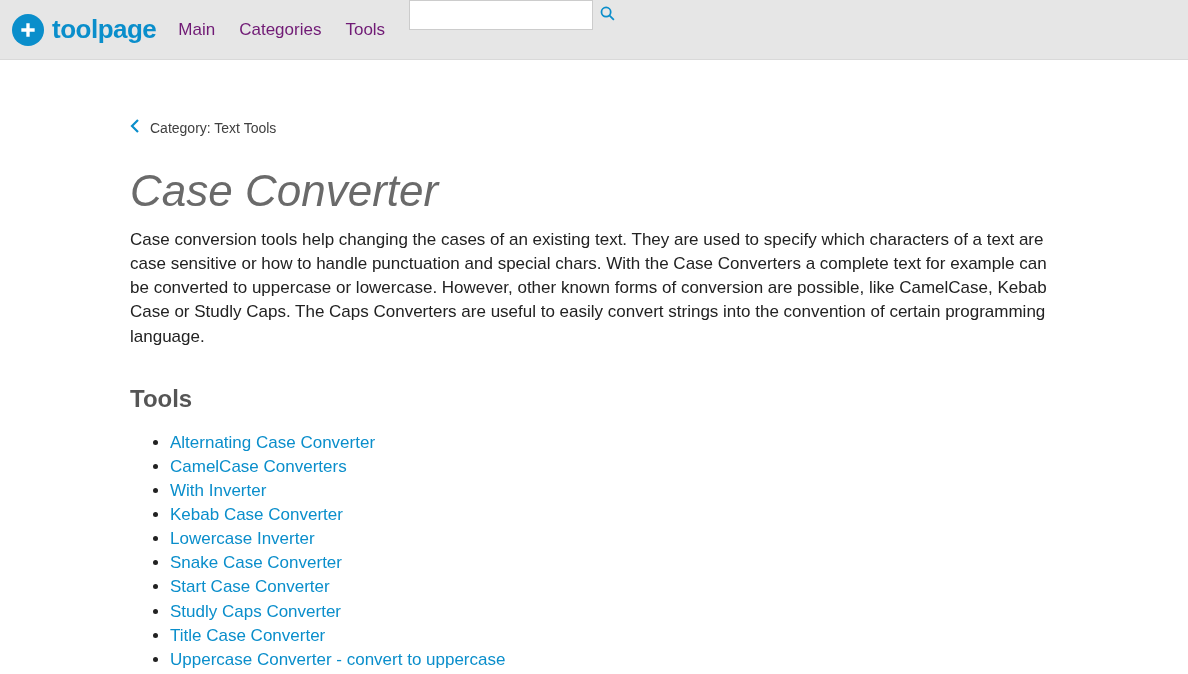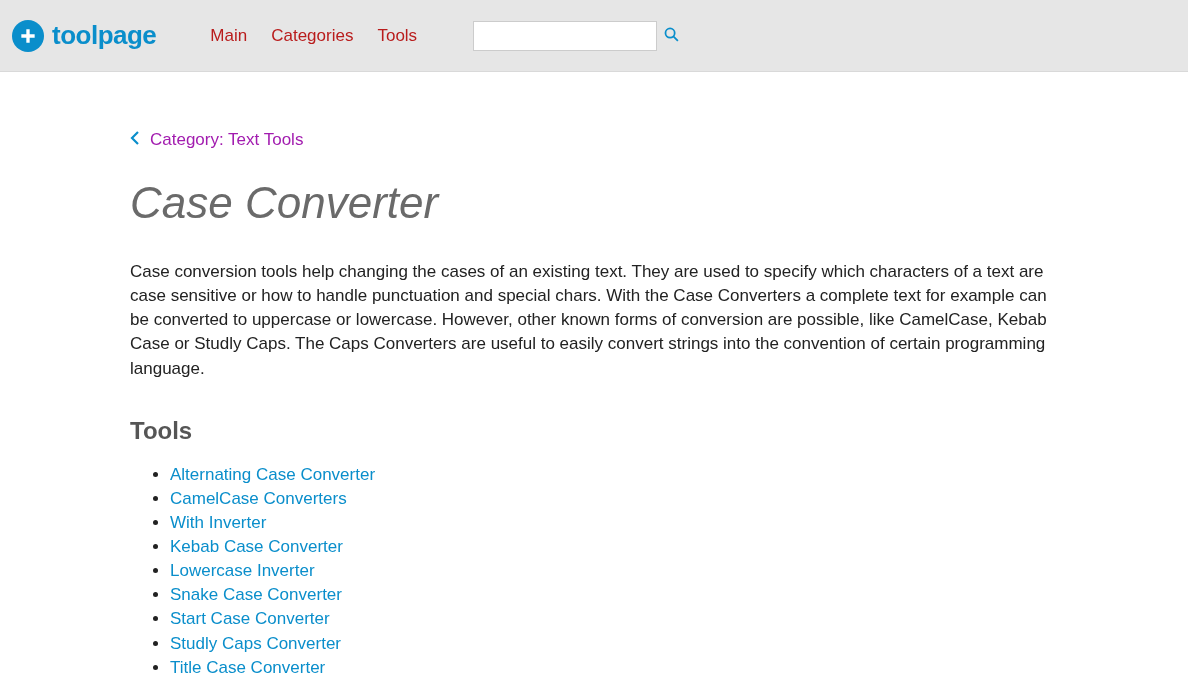--- a/index.html
+++ b/index.html
@@ -4,25 +4,23 @@
 <style>
   * { box-sizing: border-box; margin: 0; padding: 0; }
   body {
     font-family: -apple-system, BlinkMacSystemFont, "Segoe UI", Helvetica, Arial, sans-serif;
     color: #222;
     background: #fff;
   }
   .topbar {
     background: #e6e6e6;
     border-bottom: 1px solid #d9d9d9;
-    height: 72px;
+    height: 60px;
     display: flex;
-    align-items: center;
     padding: 0 12px;
-    gap: 32px;
   }
   .logo-wrap {
     display: flex;
     align-items: center;
     gap: 8px;
     margin-right: 22px;
     cursor: pointer;
   }
   .logo-circle {
     width: 32px;
@@ -39,21 +37,21 @@
     font-weight: 700;
     color: #0a8ecb;
     letter-spacing: -0.5px;
   }
   .nav {
     display: flex;
     align-items: center;
     gap: 24px;
   }
   .nav-item {
-    color: #b91c1c;
+    color: #701a75;
     font-size: 17px;
     text-decoration: none;
     cursor: pointer;
   }
   .search-wrap {
     margin-left: 24px;
     display: flex;
     align-items: center;
     background: #fff;
     border: 1px solid #ccc;
@@ -83,35 +81,35 @@
     margin: 0 auto;
     padding: 0 16px;
   }
   .breadcrumb {
     margin-top: 58px;
     display: flex;
     align-items: center;
     gap: 10px;
   }
   .breadcrumb a {
-    color: #a21caf;
+    color: #404040;
     text-decoration: none;
-    font-size: 17px;
+    font-size: 14px;
     cursor: pointer;
   }
   .chev-left { width: 10px; height: 16px; }
   .page-title {
     margin-top: 28px;
     font-size: 44px;
     font-weight: 400;
     color: #6a6a6a;
     font-style: italic;
   }
   .description {
-    margin-top: 32px;
+    margin-top: 12px;
     font-size: 17px;
     line-height: 1.42;
     color: #222;
   }
   .section-heading {
     margin-top: 36px;
     font-size: 24px;
     font-weight: 700;
     color: #555;
   }

